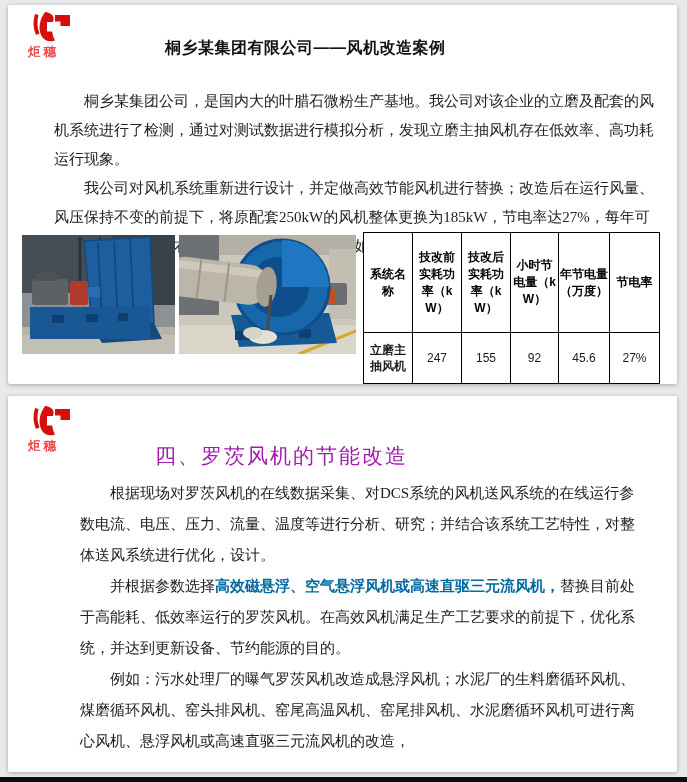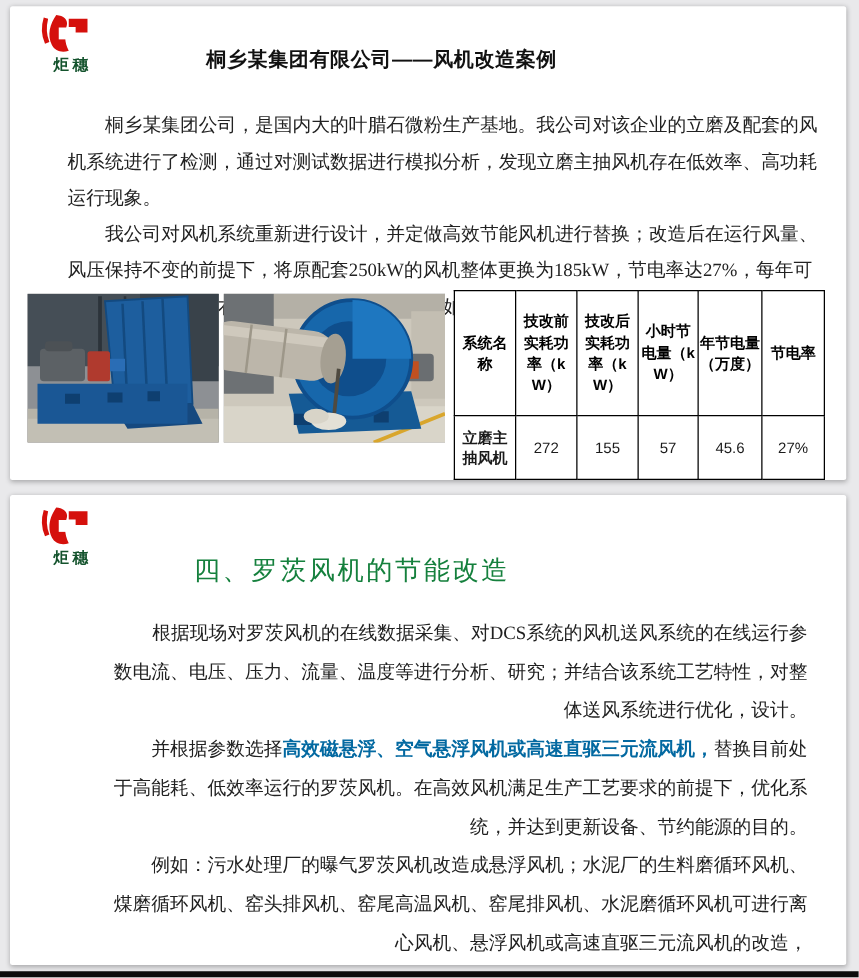--- a/index.html
+++ b/index.html
@@ -15,23 +15,22 @@
     box-shadow:0 1px 4px rgba(0,0,0,.28);
   }
   #page1{top:5px;height:379px;}
   #page2{top:396px;height:376px;}
 
   .logo{position:absolute;left:20px;top:6px;width:60px;}
   #page2 .logo{top:9px;}
   .logo svg{display:block;}
   .logo-text{
     font-family:"Liberation Sans","DejaVu Sans",sans-serif;
-    font-size:12.5px;font-weight:bold;color:#14532d;letter-spacing:3px;
+    font-size:12.5px;font-weight:bold;color:#ef4444;letter-spacing:3px;
     margin-top:1px;
-    text-align:center;
   }
 
   .doc-title{
     position:absolute;left:157px;top:33px;
     font-family:"Liberation Sans","DejaVu Sans",sans-serif;
     font-weight:bold;font-size:16px;color:#111;
     letter-spacing:0.5px;
     text-align:center;
   }
 
@@ -59,25 +58,25 @@
   table.power-table th{
     font-size:12px;font-weight:bold;color:#000;height:95px;line-height:17px;
   }
   table.power-table td{
     font-size:12px;color:#1b1b1b;height:46px;line-height:16px;
   }
   table.power-table td.row-label{font-weight:bold;}
 
   .section-heading{
     position:absolute;left:147px;top:46px;
-    font-size:21px;color:#15803d;letter-spacing:2px;
+    font-size:21px;color:#a21caf;letter-spacing:2px;
   }
   .body-text2{
-    position:absolute;left:72px;top:96px;width:566px;
-    font-size:15px;line-height:31px;color:#212121;text-align:right;
+    position:absolute;left:72px;top:82px;width:566px;
+    font-size:15px;line-height:31px;color:#212121;
   }
   .body-text2 p{margin:0;text-indent:2em;}
   .hl-red{color:#0369a1;font-weight:bold;}
 
   .bottom-bar{
     position:absolute;left:0;top:777px;width:687px;height:5px;background:#0c0c0c;
   }
 </style>
 </head>
 <body>
@@ -178,23 +177,23 @@
         <tr>
       <th>系统名称</th>
       <th>技改前实耗功率（kW）</th>
       <th>技改后实耗功率（kW）</th>
       <th>小时节电量（kW）</th>
       <th>年节电量（万度）</th>
       <th>节电率</th>
     </tr>
     <tr>
       <td class="row-label">立磨主抽风机</td>
-      <td>272</td>
+      <td>247</td>
       <td>155</td>
-      <td>57</td>
+      <td>92</td>
       <td>45.6</td>
       <td>27%</td>
     </tr>
   </tbody>
     </table>
 </div>
 
 <div class="page" id="page2">
 
   <div class="logo">

